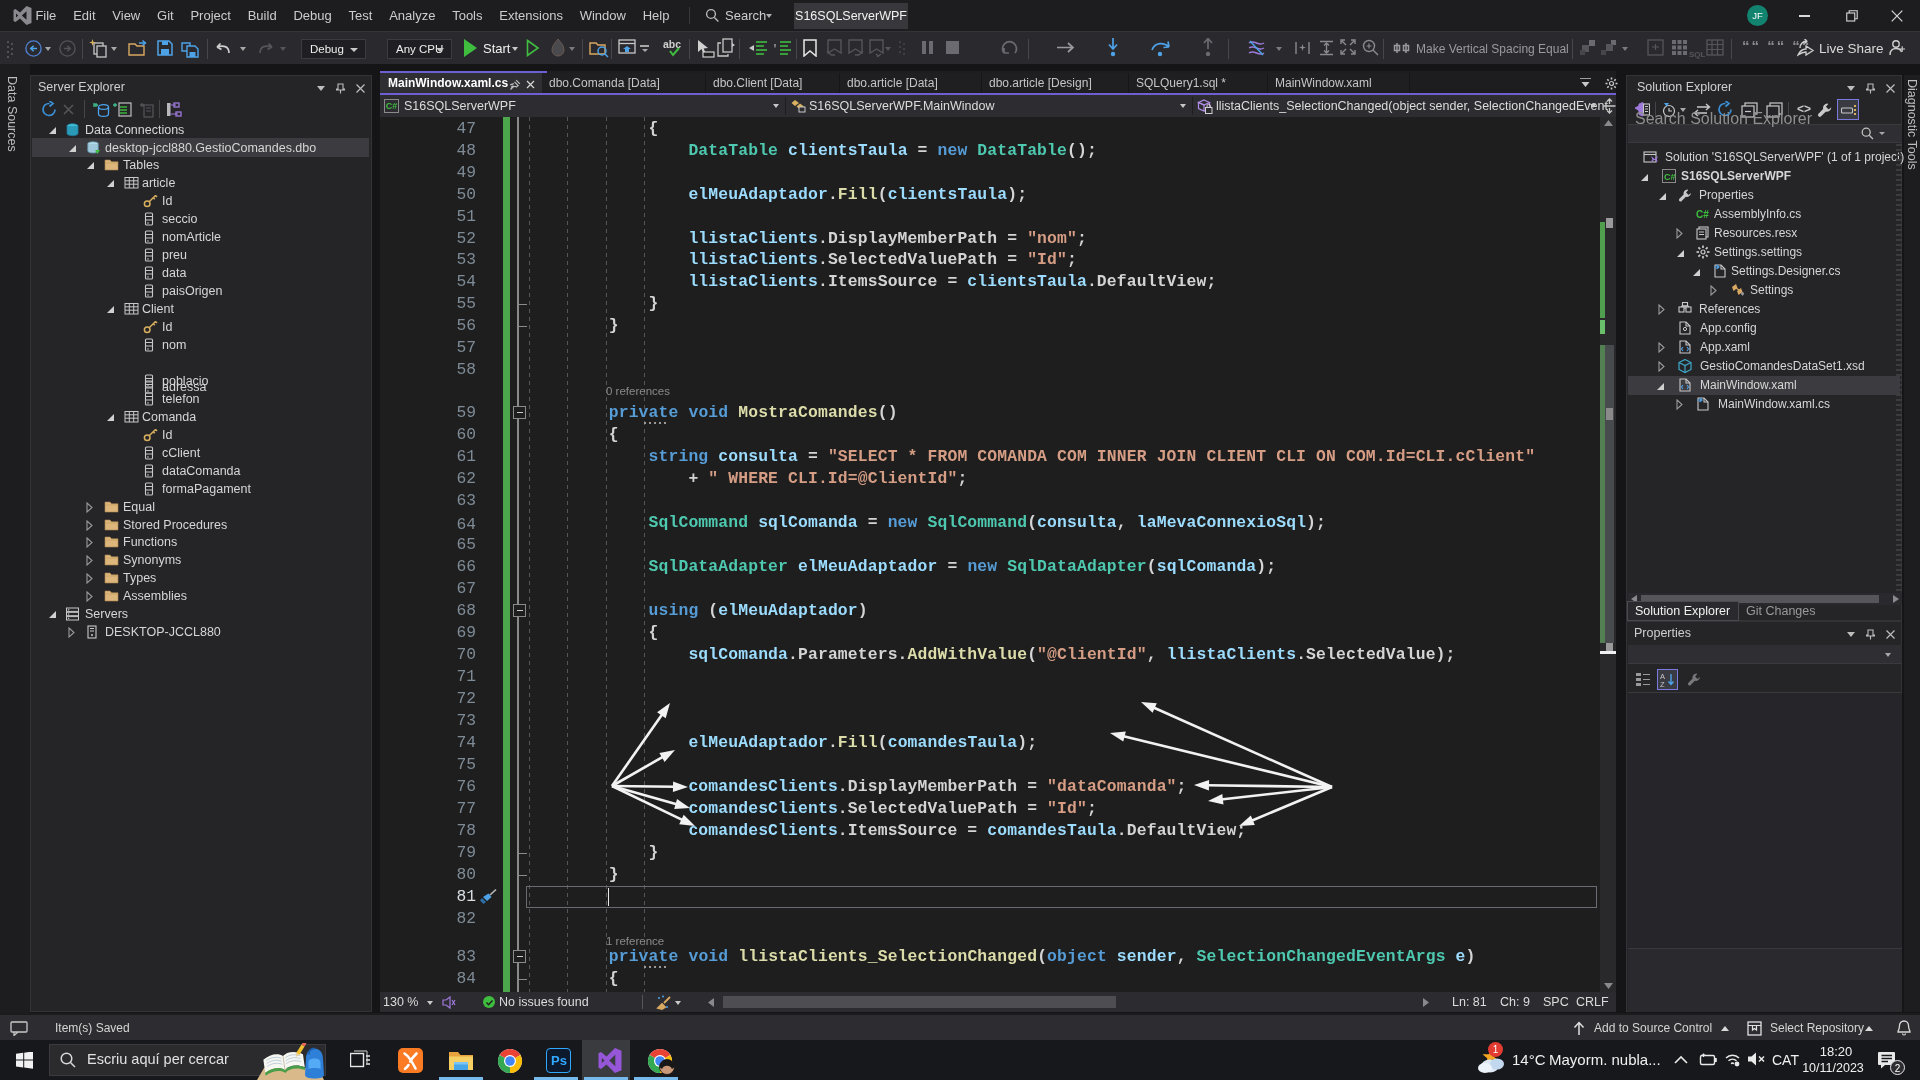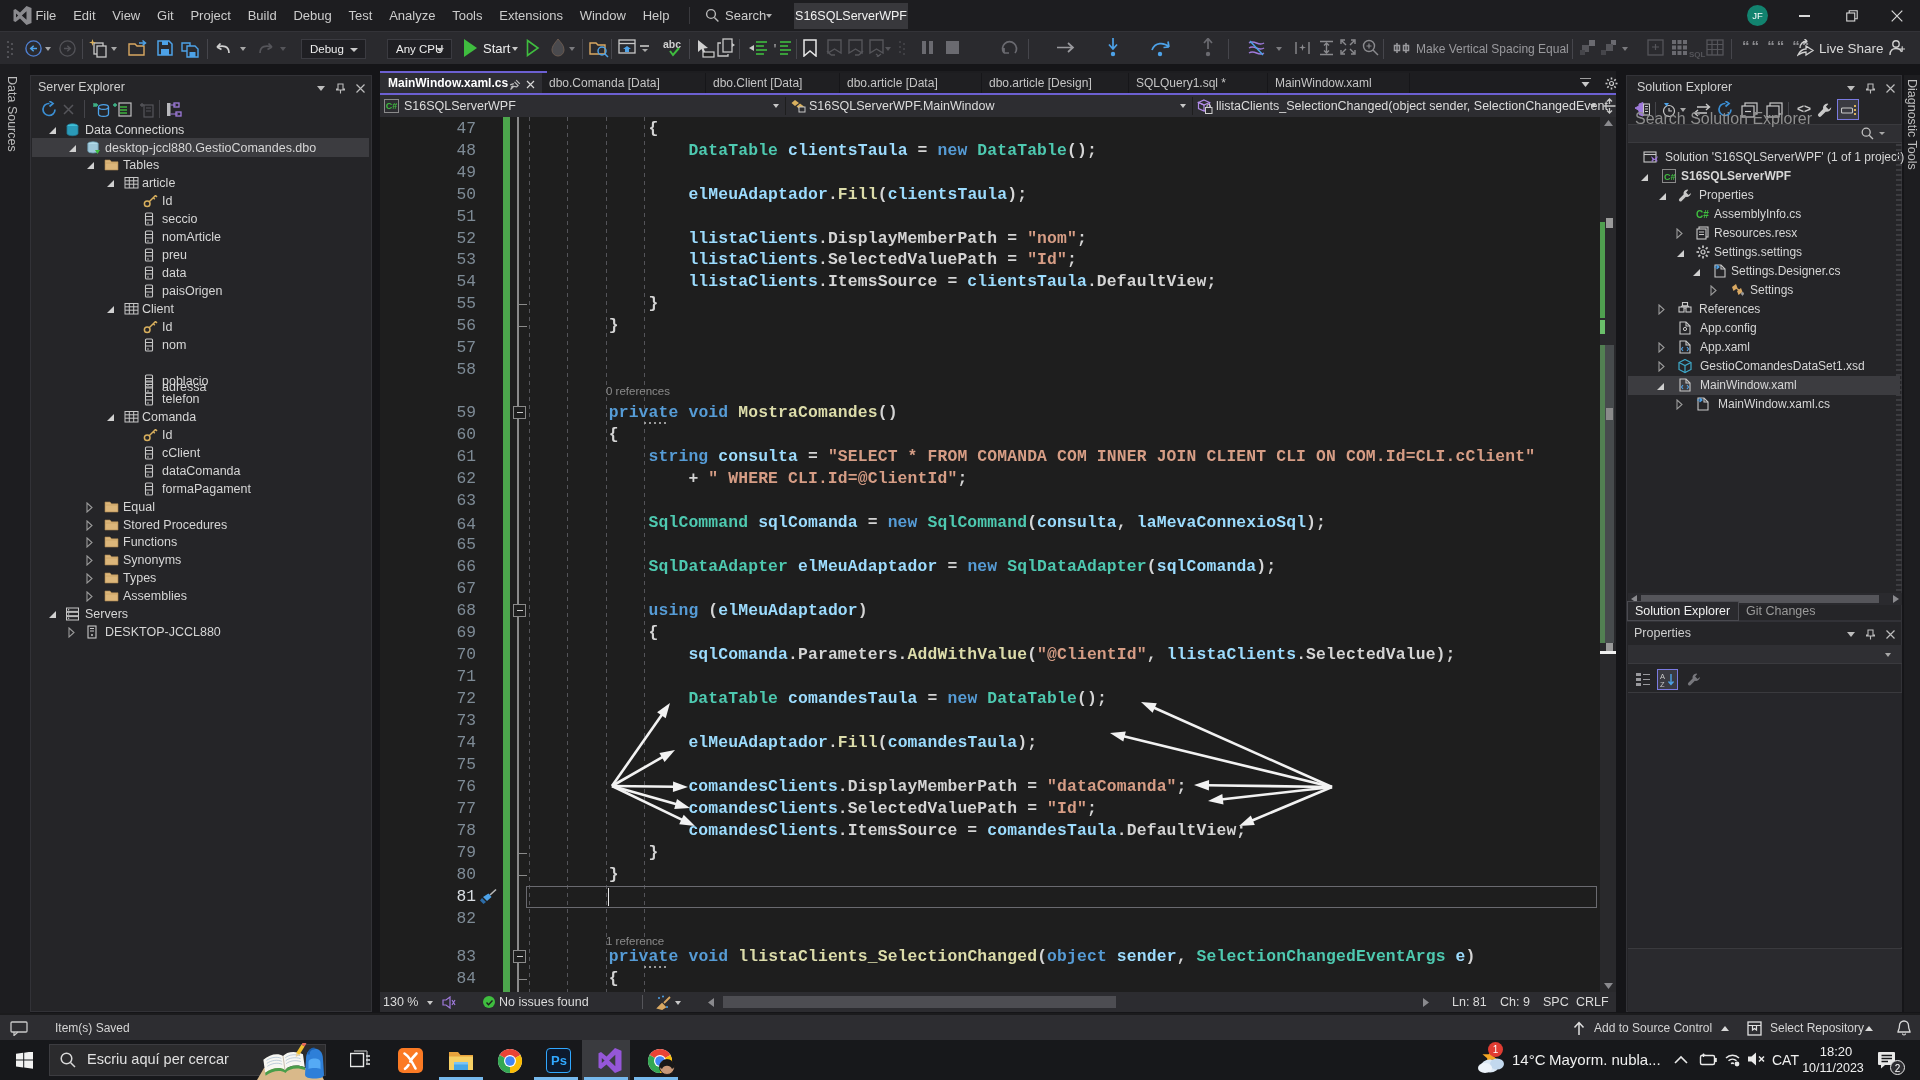--- a/index.html
+++ b/index.html
@@ -755,21 +755,20 @@
     <div class="cl" style="top:198.1px;">        }</div>
     <div class="cl" style="top:284.7px;">        <span class="kw">private</span> <span class="kw">void</span> <span class="mt">MostraComandes</span>()</div>
     <div class="cl" style="top:306.7px;">        {</div>
     <div class="cl" style="top:328.7px;">            <span class="kw">string</span> <span class="lv">consulta</span> = <span class="st">"SELECT * FROM COMANDA COM INNER JOIN CLIENT CLI ON COM.Id=CLI.cClient"</span></div>
     <div class="cl" style="top:350.7px;">                + <span class="st">" WHERE CLI.Id=@ClientId"</span>;</div>
     <div class="cl" style="top:394.7px;">            <span class="ty">SqlCommand</span> <span class="lv">sqlComanda</span> = <span class="kw">new</span> <span class="ty">SqlCommand</span>(<span class="lv">consulta</span>, <span class="lv">laMevaConnexioSql</span>);</div>
     <div class="cl" style="top:438.7px;">            <span class="ty">SqlDataAdapter</span> <span class="lv">elMeuAdaptador</span> = <span class="kw">new</span> <span class="ty">SqlDataAdapter</span>(<span class="lv">sqlComanda</span>);</div>
     <div class="cl" style="top:482.7px;">            <span class="kw">using</span> (<span class="lv">elMeuAdaptador</span>)</div>
     <div class="cl" style="top:504.7px;">            {</div>
     <div class="cl" style="top:526.7px;">                <span class="lv">sqlComanda</span>.Parameters.<span class="mt">AddWithValue</span>(<span class="st">"@ClientId"</span>, <span class="lv">llistaClients</span>.SelectedValue);</div>
-    <div class="cl" style="top:570.7px;">                <span class="ty">DataTable</span> <span class="lv">comandesTaula</span> = <span class="kw">new</span> <span class="ty">DataTable</span>();</div>
     <div class="cl" style="top:614.7px;">                <span class="lv">elMeuAdaptador</span>.<span class="mt">Fill</span>(<span class="lv">comandesTaula</span>);</div>
     <div class="cl" style="top:658.7px;">                <span class="lv">comandesClients</span>.DisplayMemberPath = <span class="st">"dataComanda"</span>;</div>
     <div class="cl" style="top:702.7px;">                <span class="lv">comandesClients</span>.ItemsSource = <span class="lv">comandesTaula</span>.DefaultView;</div>
     <div class="cl" style="top:680.7px;">                <span class="lv">comandesClients</span>.SelectedValuePath = <span class="st">"Id"</span>;</div>
     <div class="cl" style="top:724.7px;">            }</div>
     <div class="cl" style="top:746.7px;">        }</div>
     <div class="cl" style="top:828.5px;">        <span class="kw">private</span> <span class="kw">void</span> <span class="mt">llistaClients_SelectionChanged</span>(<span class="kw">object</span> <span class="lv">sender</span>, <span class="ty">SelectionChangedEventArgs</span> <span class="lv">e</span>)</div>
     <div class="cl" style="top:850.5px;">        {</div>
     <div class="abs" style="left:133px;top:289.2px;width:13px;height:13px;border:1px solid #8a8a8a;background:#1e1e1e;"></div>
         <div class="abs" style="left:136.5px;top:295.2px;width:6px;height:1.2px;background:#c8c8c8;"></div>

